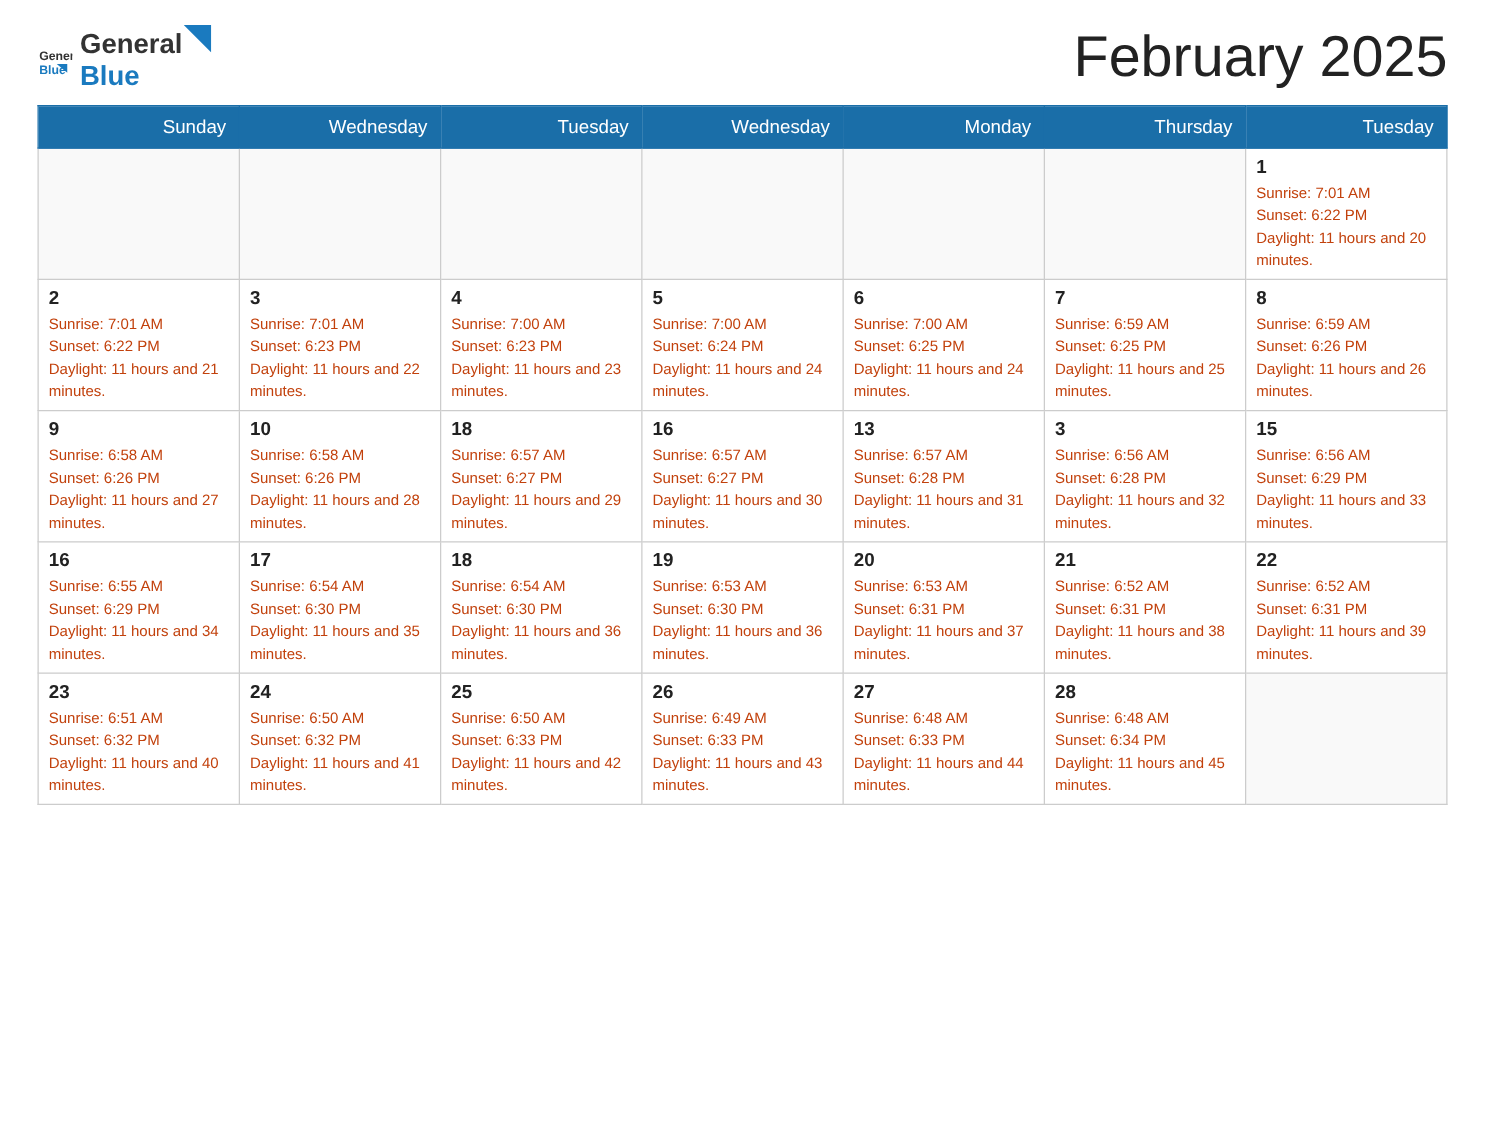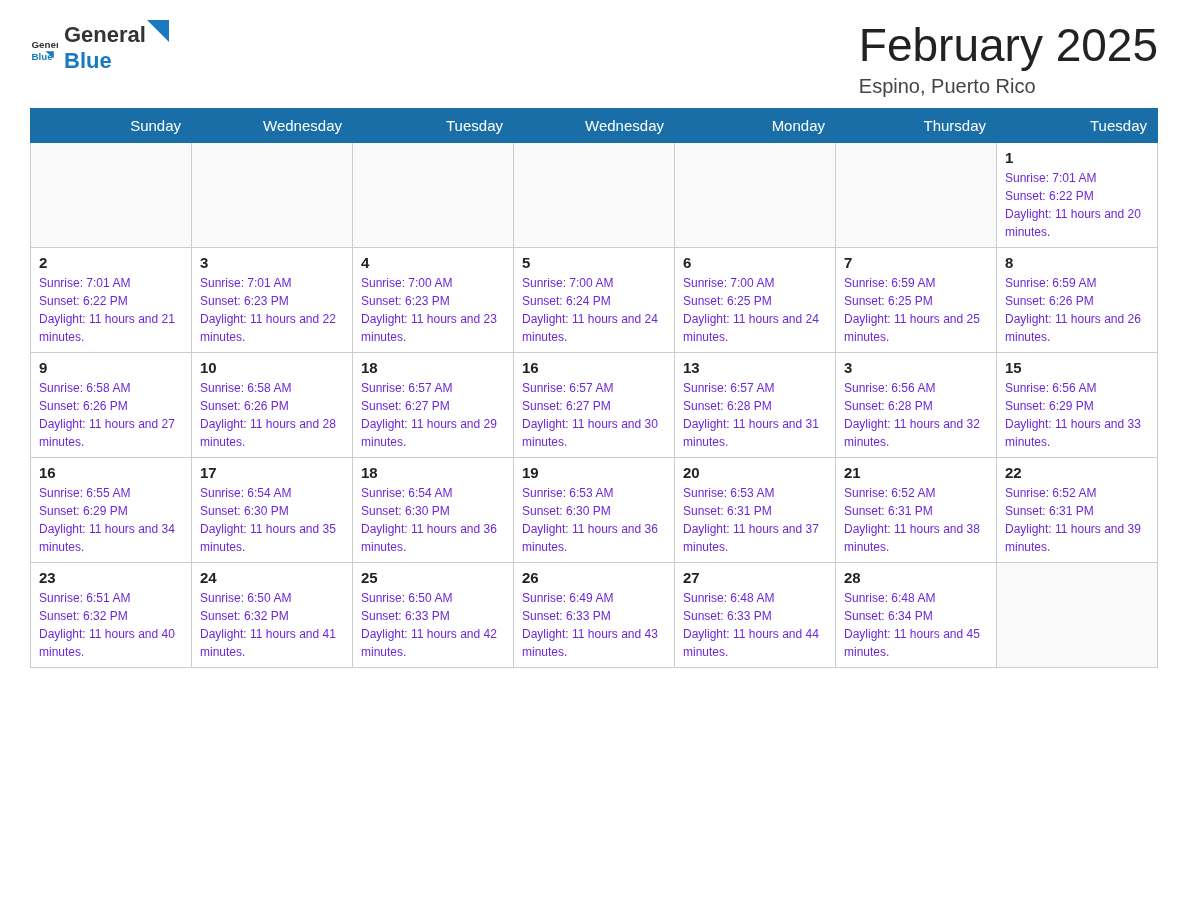--- a/index.html
+++ b/index.html
@@ -29,21 +29,21 @@
     .logo-text-blue {
       font-size: 22px;
       font-weight: bold;
       color: #1a7abf;
     }
     .logo-icon {
       width: 28px;
       height: 28px;
     }
     .title-block {
-      text-align: left;
+      text-align: center;
     }
     .title-block h1 {
       font-size: 46px;
       font-weight: normal;
       color: #222;
       line-height: 1.1;
     }
     .title-block h2 {
       font-size: 20px;
       font-weight: normal;
@@ -79,21 +79,21 @@
     }
     .day-number {
       font-size: 15px;
       font-weight: bold;
       color: #222;
       display: block;
       margin-bottom: 3px;
     }
     .day-info {
       font-size: 12px;
-      color: #6d28d9;
+      color: #c2410c;
       line-height: 1.5;
     }
     .row-border td {
       border-top: 2px solid #1a6ea8;
     }
   </style>
 </head>
 <body>
 
 <div class="header">
@@ -110,21 +110,20 @@
           <polygon points="0,0 22,0 22,22" fill="#1a7abf"></polygon>
         </svg>
       </div>
       <div>
         <span class="logo-text-blue">Blue</span>
       </div>
     </div>
   </div>
   <div class="title-block">
     <h1>February 2025</h1>
-    <h2>Espino, Puerto Rico</h2>
   </div>
 </div>
 
 <table class="calendar">
   <thead>
     <tr>
       <th>Sunday</th>
       <th>Wednesday</th>
       <th>Tuesday</th>
       <th>Wednesday</th>

